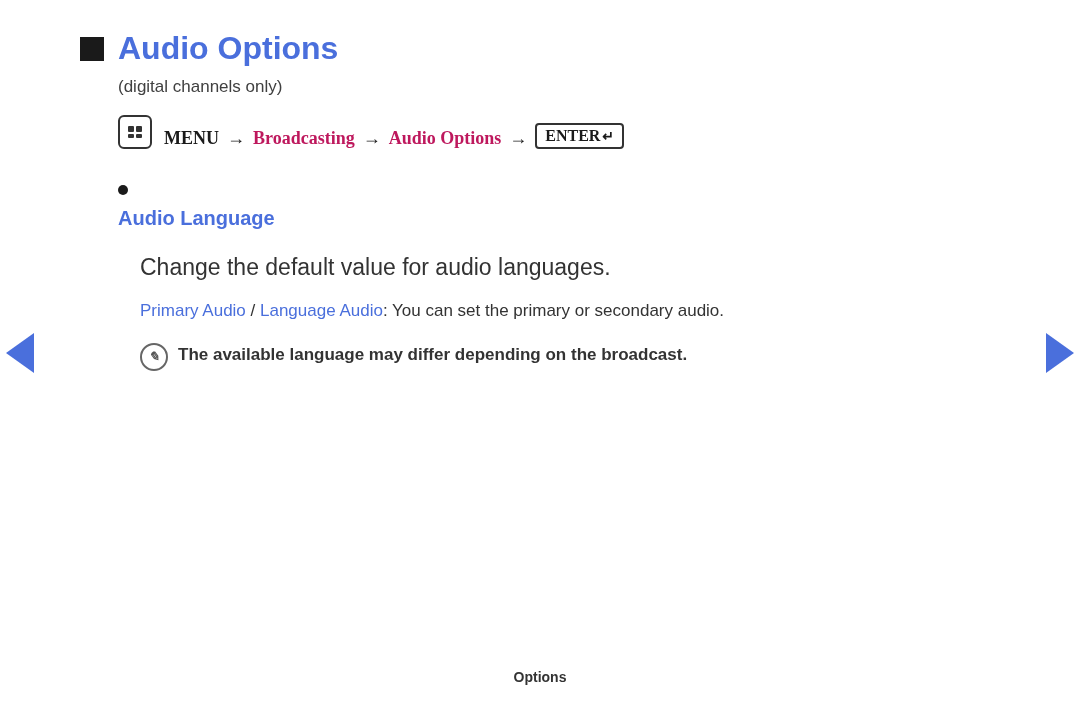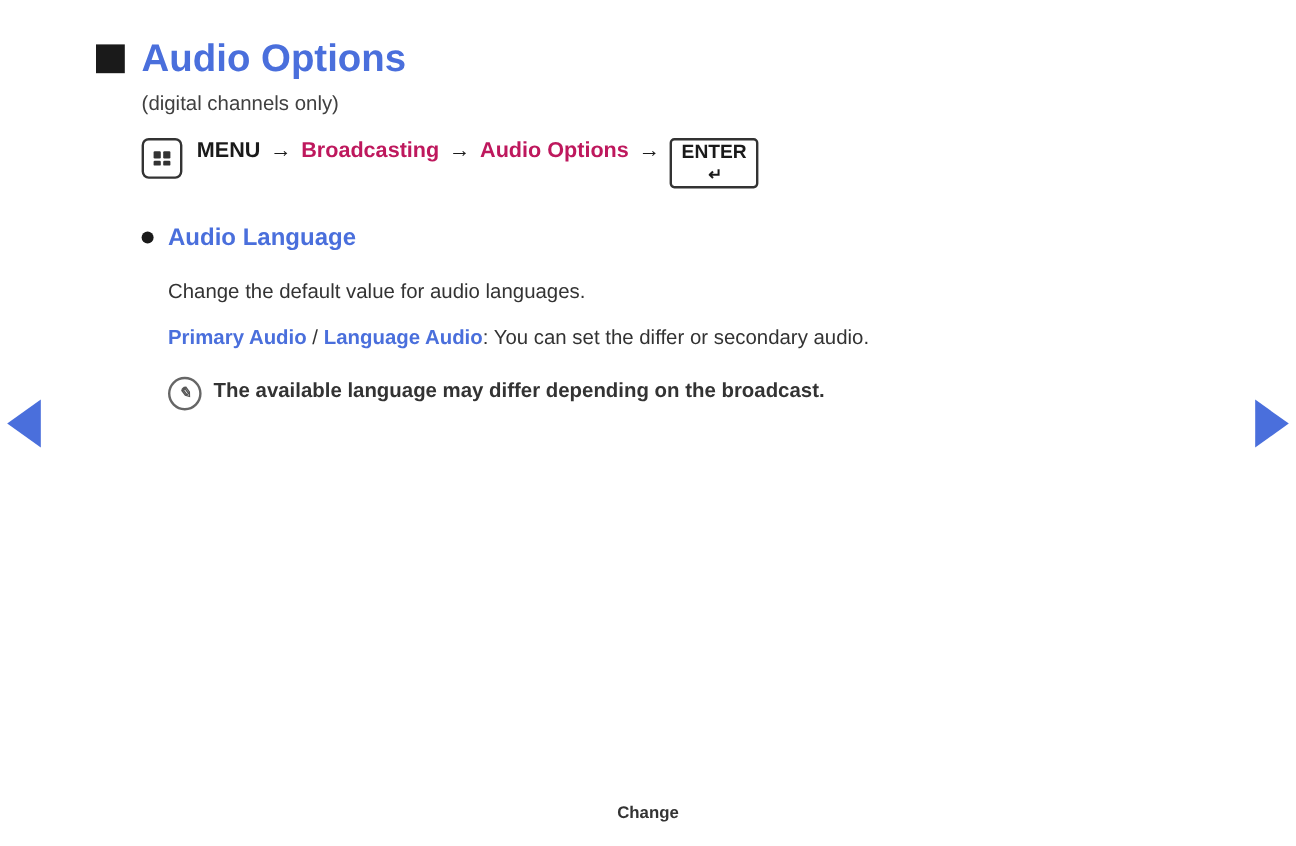--- a/index.html
+++ b/index.html
@@ -46,25 +46,26 @@
 
     .subtitle {
       font-size: 17px;
       color: #404040;
       margin-left: 38px;
       margin-bottom: 18px;
     }
 
     .breadcrumb-row {
       display: flex;
-      align-items: flex-start;
+      align-items: flex-end;
       gap: 8px;
       margin-left: 38px;
       margin-bottom: 30px;
       font-size: 17px;
+      font-family: Liberation Serif, serif;
     }
 
     .menu-icon-box {
       display: inline-flex;
       align-items: center;
       justify-content: center;
       border: 2px solid #333;
       border-radius: 6px;
       width: 34px;
       height: 34px;
@@ -95,74 +96,74 @@
     .enter-box {
       display: inline-flex;
       align-items: center;
       justify-content: center;
       border: 2px solid #333;
       border-radius: 4px;
       padding: 2px 8px;
       font-size: 16px;
       font-weight: bold;
       color: #1a1a1a;
-      flex-direction: column;
     }
 
     .enter-symbol {
       font-size: 14px;
       margin-left: 2px;
     }
 
     .section-content {
       margin-left: 38px;
     }
 
     .bullet-item {
       display: flex;
       align-items: flex-start;
       gap: 12px;
       margin-bottom: 12px;
+      flex-direction: column;
     }
 
     .bullet-dot {
       width: 10px;
       height: 10px;
       background: #1a1a1a;
       border-radius: 50%;
       margin-top: 6px;
       flex-shrink: 0;
     }
 
     .section-heading {
       font-size: 20px;
       font-weight: bold;
       color: #4a6fdc;
       margin-bottom: 8px;
     }
 
     .description-text {
-      font-size: 17px;
+      font-size: 23px;
       color: #333333;
       margin-left: 22px;
       margin-bottom: 12px;
       line-height: 1.5;
     }
 
     .primary-secondary-row {
       font-size: 17px;
       color: #333333;
       margin-left: 22px;
       margin-bottom: 18px;
       line-height: 1.6;
     }
 
     .link-text {
       color: #4a6fdc;
-      font-weight: 700;
+      font-weight: 400;
     }
 
     .note-row {
       display: flex;
       align-items: flex-start;
       gap: 10px;
       margin-left: 22px;
     }
 
     .note-icon {
@@ -282,21 +283,21 @@
   <div class="section-content">
 
     <div class="bullet-item">
       <div class="bullet-dot"></div>
       <div class="section-heading">Audio Language</div>
     </div>
 
     <p class="description-text">Change the default value for audio languages.</p>
 
     <div class="primary-secondary-row">
-      <span class="link-text">Primary Audio</span><span> / </span><span class="link-text">Language Audio</span><span>: You can set the differ or secondary audio.</span>
+      <span class="link-text">Primary Audio</span><span> / </span><span class="link-text">Language Audio</span><span>: You can set the primary or secondary audio.</span>
     </div>
 
     <div class="note-row">
       <div class="note-icon">
         <span class="note-icon-inner">✎</span>
       </div>
       <span class="note-text">The available language may differ depending on the broadcast.</span>
     </div>
 
   </div>
@@ -305,14 +306,14 @@
 
 <div class="nav-left">
   <div class="nav-left-arrow"></div>
 </div>
 
 <div class="nav-right">
   <div class="nav-right-arrow"></div>
 </div>
 
 <div class="footer">
-  <span>Change</span>
+  <span>Options</span>
 </div>
 
 </body></html>

